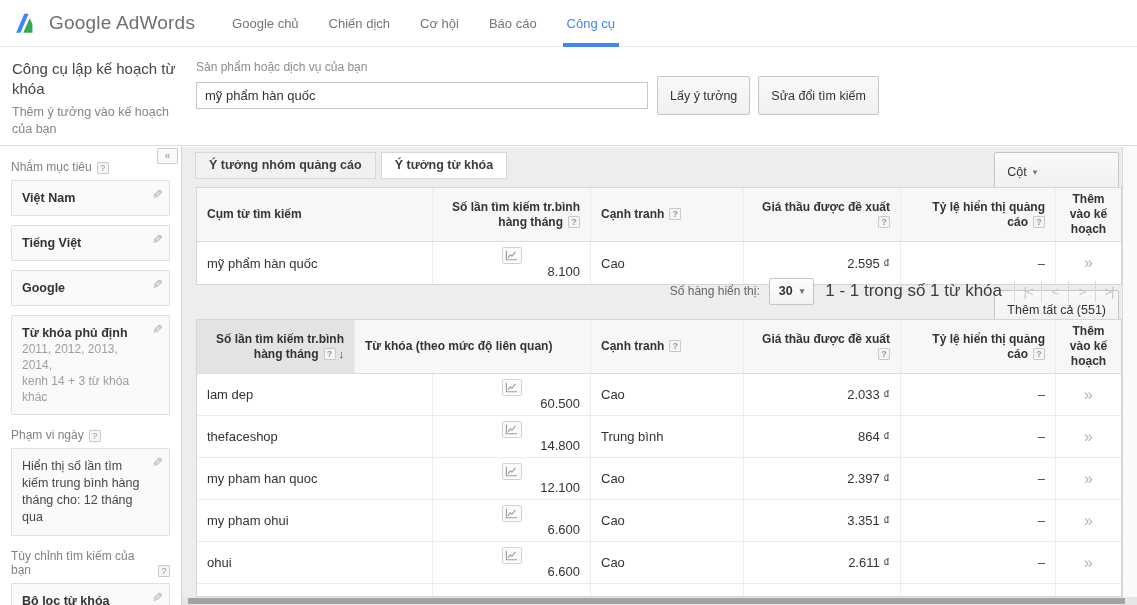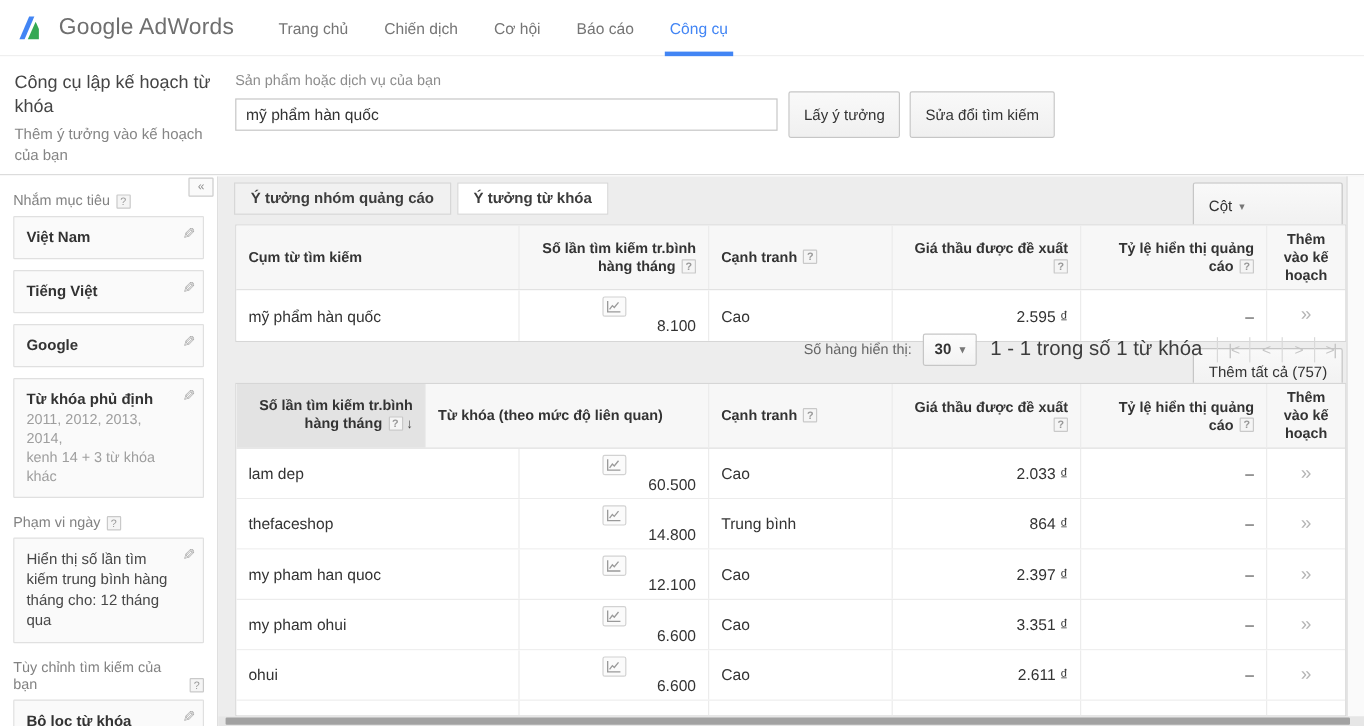--- a/index.html
+++ b/index.html
@@ -86,21 +86,21 @@
 <div class="topnav">
   <div class="logo">
     <svg width="26" height="26" viewBox="0 0 24 24">
       <polygon points="2,21 9.5,3.5 13.5,3.5 6,21" fill="#4285f4"></polygon>
       <polygon points="8.5,21 14.5,7.5 17,13 17,21" fill="#34a853"></polygon>
     </svg>
     <span class="brand">Google AdWords</span>
   </div>
   <div class="nav-items">
     <div class="nav-item">
-        <span>Trang chủ</span>
+        <span>Google chủ</span>
       </div>
     <div class="nav-item">
         <span>Chiến dịch</span>
       </div>
     <div class="nav-item">
         <span>Cơ hội</span>
       </div>
     <div class="nav-item">
         <span>Báo cáo</span>
       </div>
@@ -191,21 +191,21 @@
     </button>
     <button class="btn">
       <svg width="11" height="12" viewBox="0 0 12 13">
           <path d="M6 1v7" stroke="#444" stroke-width="1.6" fill="none"></path>
           <path d="M2.5 5.5L6 9l3.5-3.5" stroke="#444" stroke-width="1.6" fill="none"></path>
           <path d="M1 12h10" stroke="#444" stroke-width="1.6"></path>
         </svg>
       <span>Tải xuống</span>
     </button>
     <button class="btn">
-        <span>Thêm tất cả (757)</span>
+        <span>Thêm tất cả (551)</span>
       </button>
   </div>
 
   <div class="card-table t-search">
     <div class="thead">
       <div class="th c1">
           <span>Cụm từ tìm kiếm</span>
         </div>
       <div class="th c2 ra">
           <div class="hwrap"><span>Số lần tìm kiếm tr.bình hàng tháng</span><span class="help">?</span></div>

